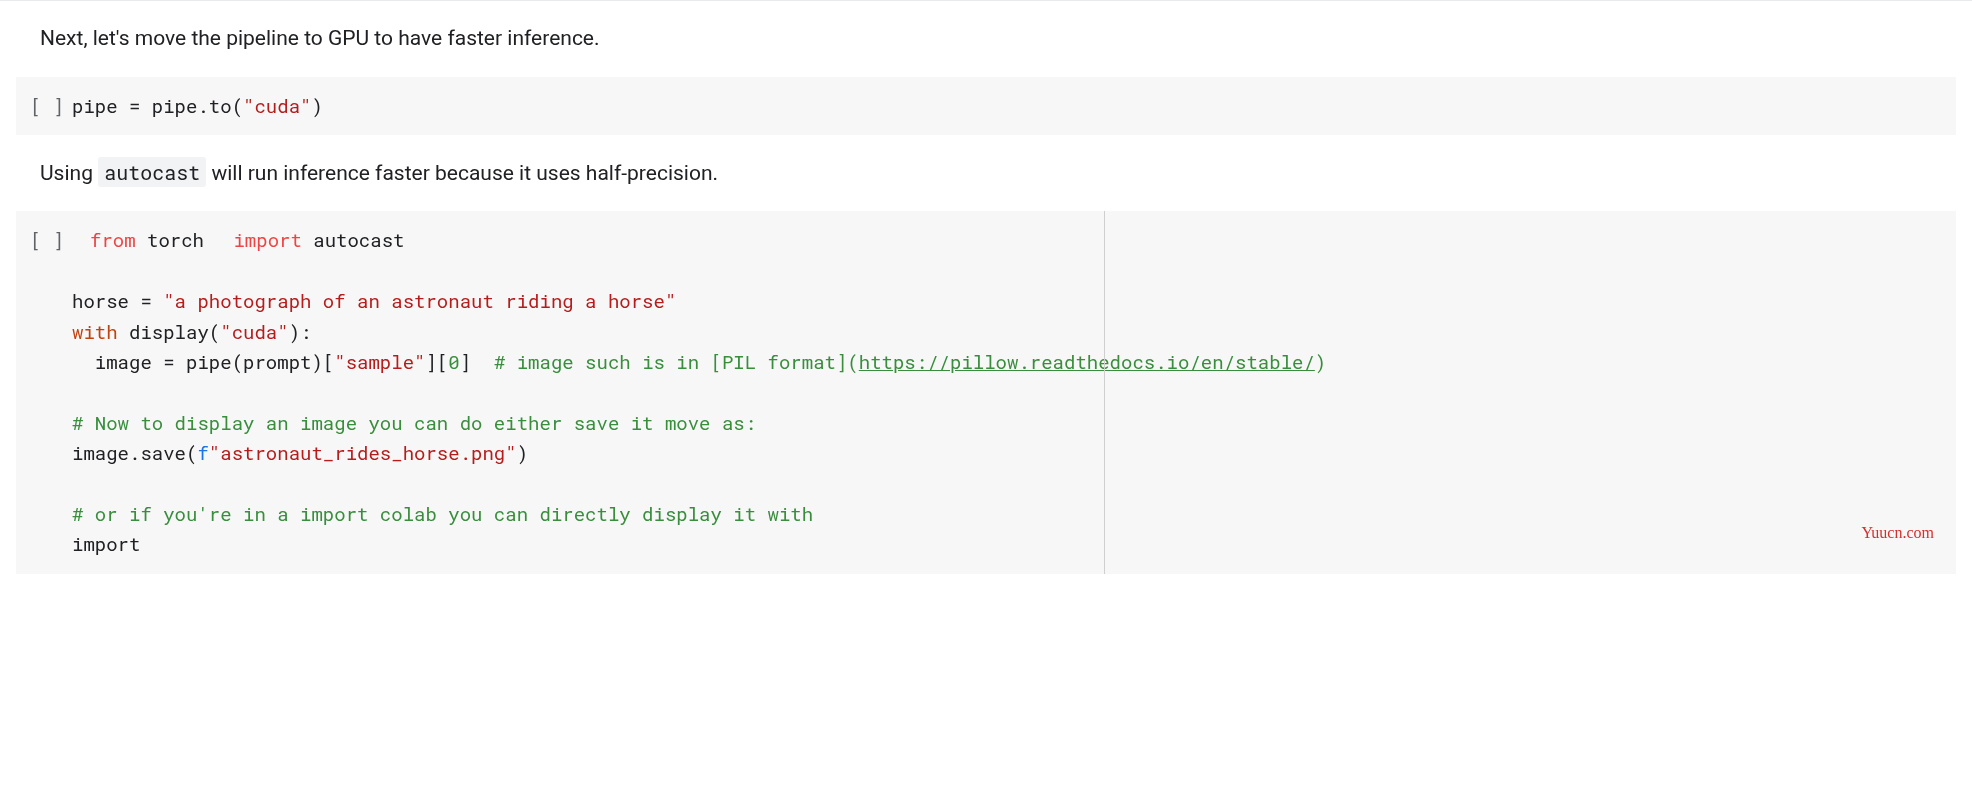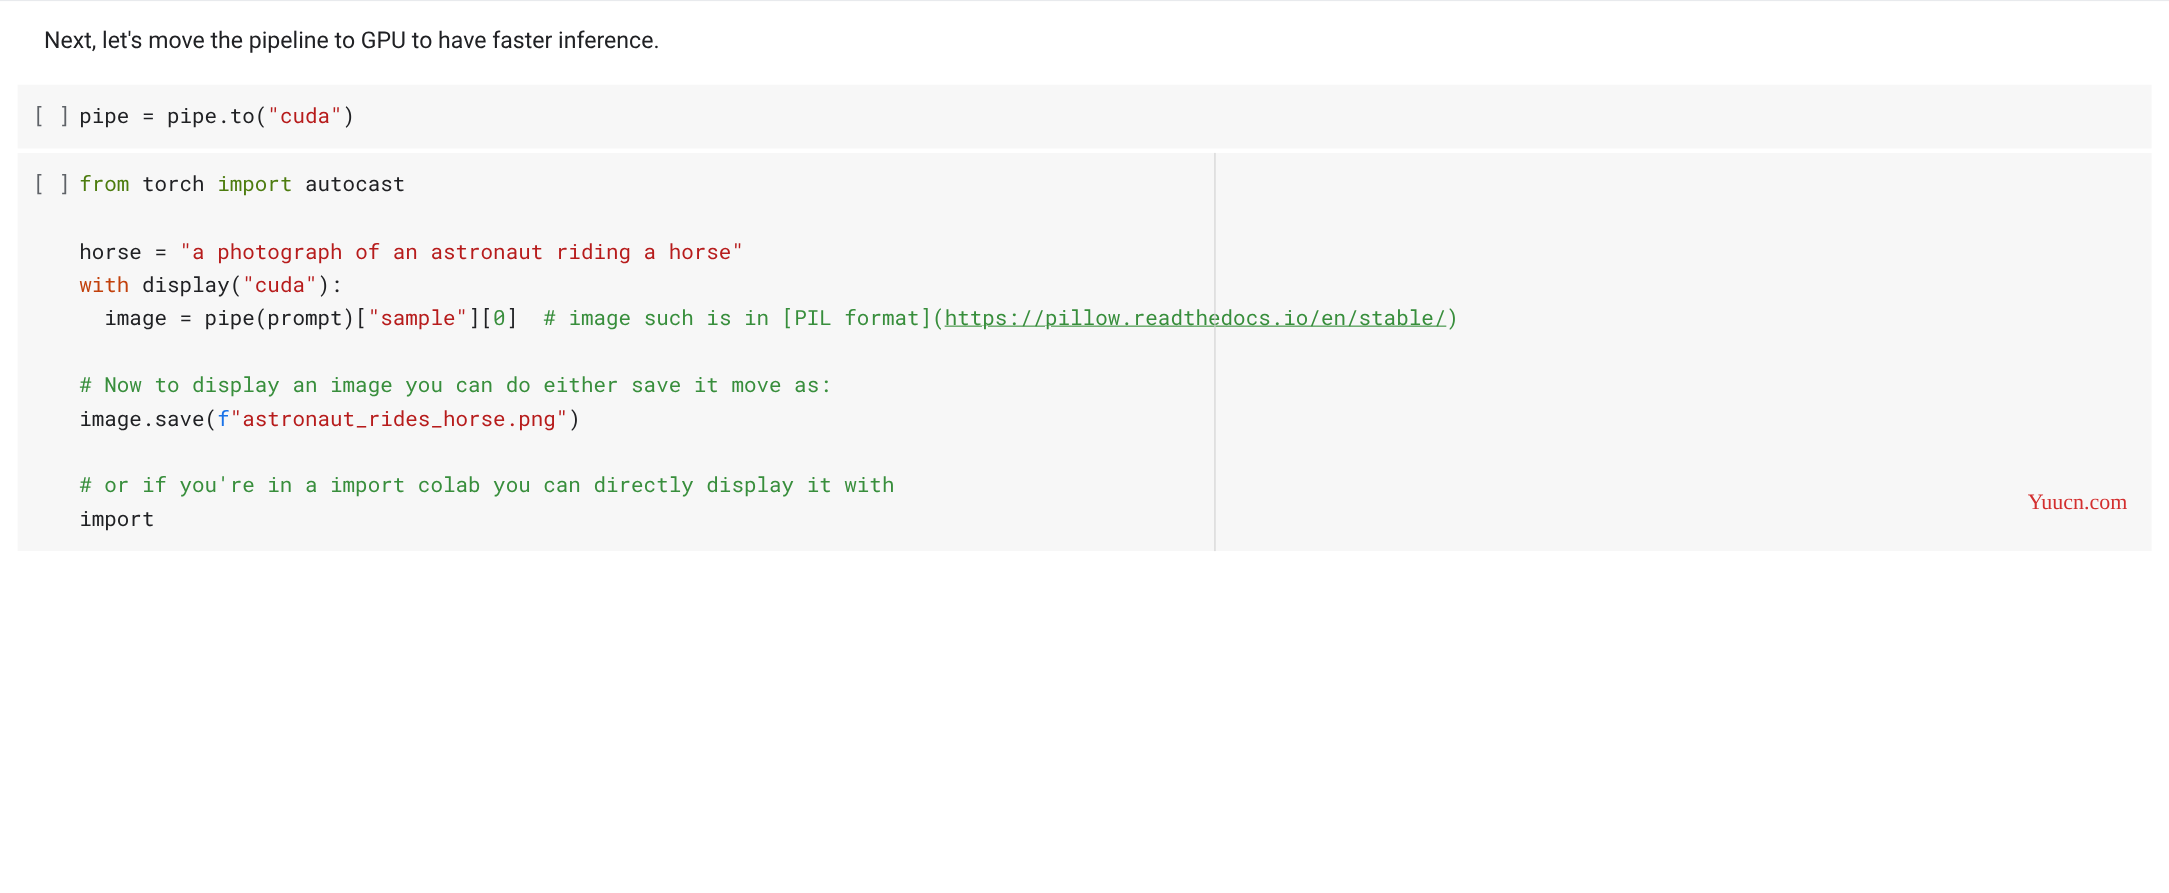--- a/index.html
+++ b/index.html
@@ -48,34 +48,34 @@
     font-family: "Roboto Mono", monospace;
     font-size: 19px;
   }
   .code-body {
     flex: 1;
     white-space: pre;
     overflow-x: auto;
     padding-right: 16px;
     color: #202124;
   }
-  .kw { color: #4d7c0f; }        
+  .kw { color: #ef4444; margin-left: 18px; }        
   .kw2 { color: #1a73e8; }       
   .kw-green { color: #c2410c; }  
   .str { color: #b71c1c; }       
   .num { color: #388e3c; }       
   .comment { color: #388e3c; }   
   .link-in-comment { text-decoration: underline; }
   .watermark {
     position: absolute;
     right: 22px;
     bottom: 28px;
     color: #d32f2f;
     font-family: Georgia, serif;
-    font-size: 20px;
+    font-size: 16px;
     pointer-events: none;
   }
   .top-border {
     height: 1px;
     background: #e8eaed;
     margin-bottom: 4px;
   }
   .vrule {
     position: absolute;
     top: 0;
@@ -94,20 +94,23 @@
 
   <div class="text-cell">
     <span>Next, let's move the pipeline to GPU to have faster inference.</span>
   </div>
 
   <div class="code-cell">
     <div class="gutter">[ ]</div>
     <div class="code-body"><span>pipe = pipe.to(</span><span class="str">"cuda"</span><span>)</span></div>
   </div>
 
+  <div class="text-cell">
+    <span>Using </span><span class="inline-code">autocast</span><span> will run inference faster because it uses half-precision.</span>
+  </div>
 
   <div class="code-cell" style="position:relative;">
     <div class="vrule"></div>
     <div class="gutter">[ ]</div>
     <div class="code-body"><span class="kw">from</span><span> torch </span><span class="kw">import</span><span> autocast</span>
 
 <span>horse = </span><span class="str">"a photograph of an astronaut riding a horse"</span>
 <span class="kw-green">with</span><span> display(</span><span class="str">"cuda"</span><span>):</span>
 <span>  image = pipe(prompt)[</span><span class="str">"sample"</span><span>][</span><span class="num">0</span><span>]  </span><span class="comment"><span># image such is in [PIL format](</span><span class="link-in-comment">https://pillow.readthedocs.io/en/stable/</span><span>)</span></span>
 

